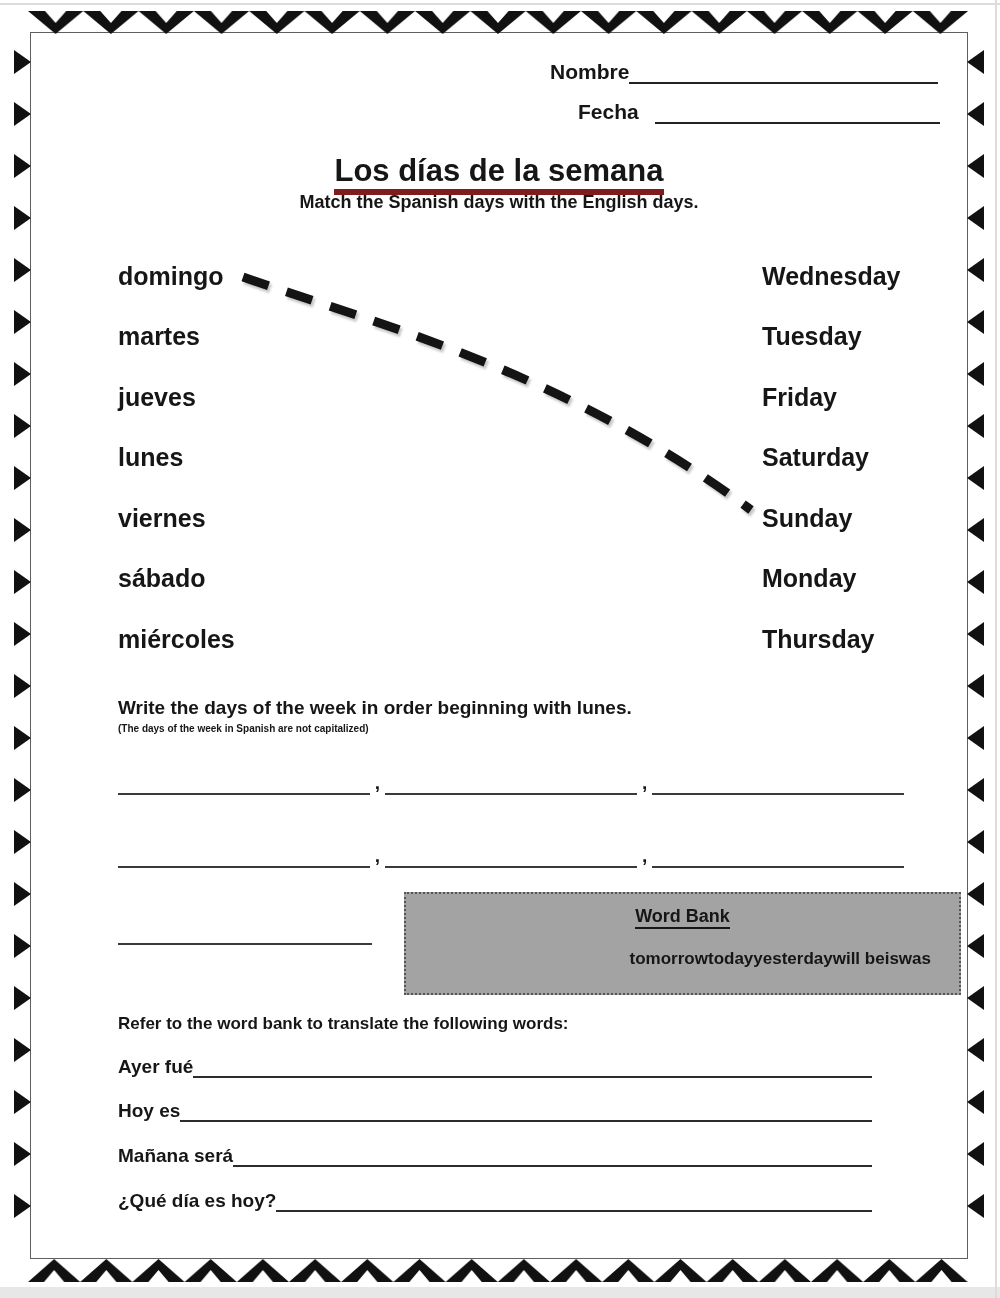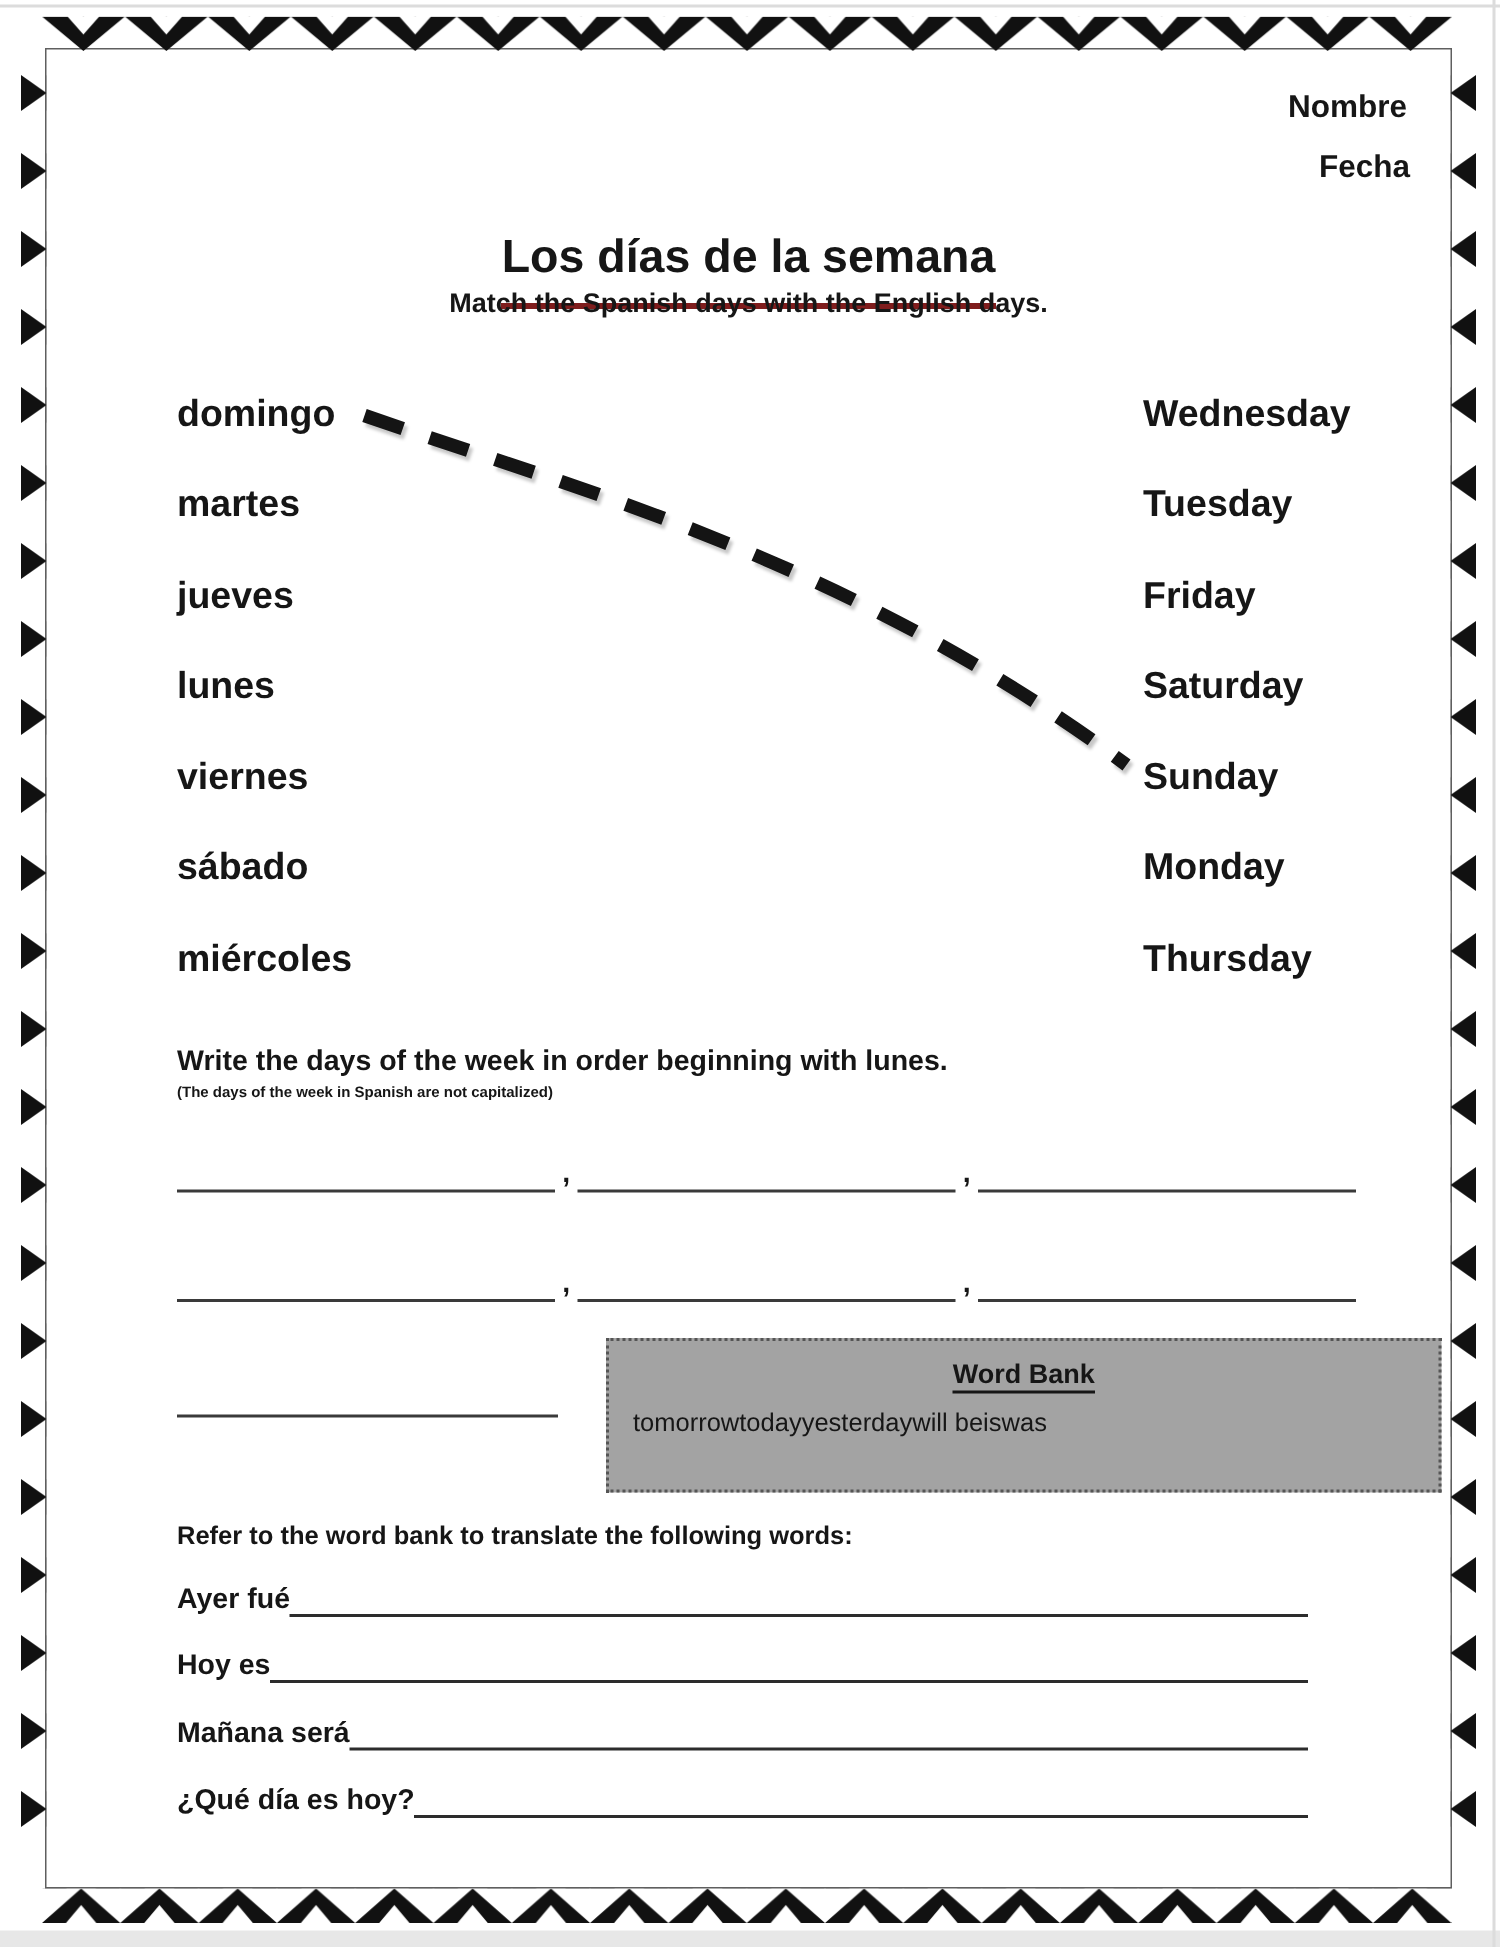--- a/index.html
+++ b/index.html
@@ -13,30 +13,30 @@
   .edge-bottom { position: absolute; left: 0; top: 1287px; width: 100%; height: 11px; background: #e7e7e7; }
   .edge-right  { position: absolute; left: 995px; top: 0; width: 2px; height: 1298px; background: #dcdcdc; }
 
   .frame {
     position: absolute; left: 30px; top: 32px; width: 938px; height: 1227px;
     border: 1.5px solid #5f5f5f;
   }
   .border-svg { position: absolute; display: block; }
 
   
-  .hdr-row { position: absolute; display: flex; align-items: flex-end; font-weight: bold; font-size: 21px; flex-direction: column; }
+  .hdr-row { position: absolute; display: flex; align-items: flex-end; font-weight: bold; font-size: 21px; }
   .hdr-line { flex: 1; border-bottom: 2px solid #222; height: 24px; }
   #nombre-row { left: 550px; top: 60px; width: 388px; }
   #fecha-row  { left: 578px; top: 100px; width: 362px; gap: 16px; }
 
   .title {
     position: absolute; left: 30px; top: 153px; width: 938px; text-align: center;
     font-size: 31px; font-weight: bold;
   }
-  .title span { border-bottom: 4px solid #7f1d1d; padding-bottom: 14px; }
+  .title span { border-bottom: 6px solid #7f1d1d; padding-bottom: 1px; }
   .subtitle {
     position: absolute; left: 30px; top: 192px; width: 938px; text-align: center;
     font-size: 18px; font-weight: bold;
   }
 
   
   .match-col { position: absolute; top: 246px; display: flex; flex-direction: column; }
   .match-col .day { height: 60.5px; display: flex; align-items: center; font-size: 25px; font-weight: bold; }
   #spanish-col { left: 118px; }
   #english-col { left: 762px; }
@@ -53,22 +53,22 @@
   #blank-single { position: absolute; left: 118px; top: 919px; width: 254px; height: 26px; border-bottom: 2px solid #3a3a3a; }
 
   
   .word-bank {
     position: absolute; left: 404px; top: 892px; width: 557px; height: 103px;
     border: 2px dotted #555; background: #a3a3a3;
   }
   .word-bank-title { text-align: center; font-size: 18px; font-weight: bold; margin-top: 12px; }
   .word-bank-title span { border-bottom: 2px solid #161616; padding-bottom: 1px; }
   .word-bank-words {
-    display: flex; justify-content: flex-start; align-items: baseline;
-    padding: 0 28px 0 16px; margin-top: 12px; font-size: 17px; font-weight: normal;
+    display: flex; justify-content: flex-end; align-items: baseline;
+    padding: 0 28px 0 16px; margin-top: 22px; font-size: 17px; font-weight: bold;
   }
 
   
   .translate-instruction { position: absolute; left: 118px; top: 1014px; font-size: 17px; font-weight: bold; }
   .trans-row { position: absolute; left: 118px; width: 754px; display: flex; align-items: flex-end; }
   .trans-row .t-label { font-size: 19px; font-weight: bold; line-height: 22px; }
   .trans-row .t-line { flex: 1; border-bottom: 2px solid #2c2c2c; height: 22px; }
   #trans-row-0 { top: 1056px; }
   #trans-row-1 { top: 1100px; text-align: center; }
   #trans-row-2 { top: 1145px; }

